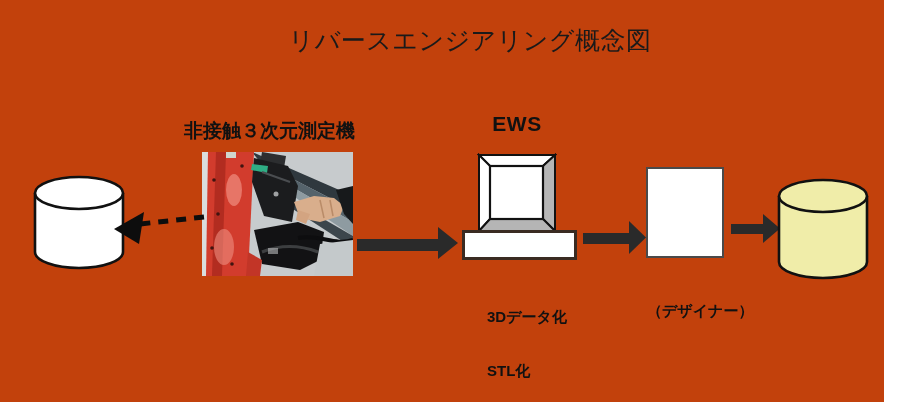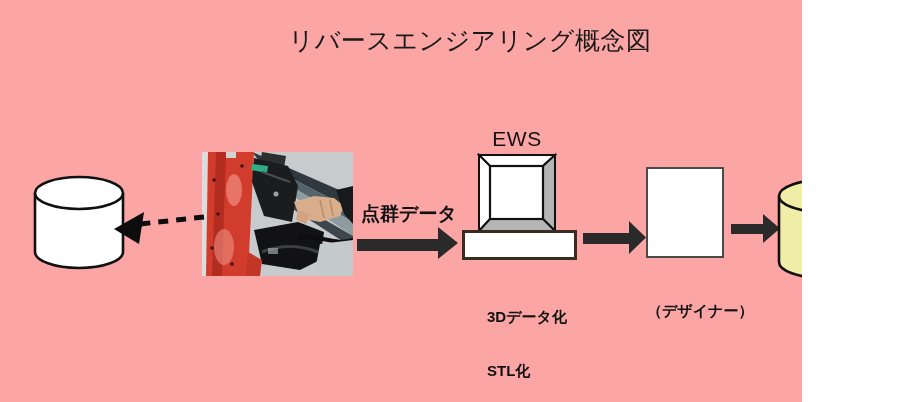--- a/index.html
+++ b/index.html
@@ -1,33 +1,33 @@
 <!DOCTYPE html>
 <html><head>
 <meta charset="utf-8">
 <style>
   html,body { margin:0; padding:0; background:#ffffff; }
   .canvas {
-    position:relative; width:802px; height:402px; background:#fca5a5;
+    position:relative; width:884px; height:402px; background:#c2410c;
     font-family:"Liberation Sans", sans-serif; color:#111111; overflow:hidden;
   }
   .abs { position:absolute; }
   .title {
     left:280px; top:24px; width:380px; text-align:center;
     font-size:25px; font-weight:400; letter-spacing:0.5px; color:#1a1a1a;
     white-space:nowrap;
   }
   .jp-label { font-weight:bold; font-size:19px; line-height:23px; white-space:nowrap; }
   .designer-label { left:33px; top:112px; }
   .designer-label span { display:block; }
   .scanner-label  { left:184px; top:119px; }
   .pc-label       { left:361px; top:202px; }
   .ews-label {
-    left:477px; top:127px; width:80px; text-align:center;
-    font-size:21px; font-weight:400; letter-spacing:0.5px;
+    left:477px; top:112px; width:80px; text-align:center;
+    font-size:21px; font-weight:700; letter-spacing:0.5px;
   }
   .notes { font-weight:bold; font-size:15px; white-space:pre; }
   .ews-notes     { left:487px; top:272px; line-height:18px; }
   .printer-notes { left:647px; top:268px; line-height:17px; }
   .ews-base {
     left:462px; top:230px; width:109px; height:24px;
     background:#ffffff; border:3px solid #3a2b22;
   }
   .printer-box {
     left:646px; top:167px; width:74px; height:87px;
@@ -42,20 +42,21 @@
 <div class="canvas">
 
   <div class="abs title">リバースエンジアリング概念図</div>
 
 
   <svg class="abs" style="left:31px; top:173px;" width="96" height="100" viewBox="0 0 96 100">
     <path d="M4,20 L4,79 A44,16 0 0 0 92,79 L92,20" fill="#ffffff" stroke="#111111" stroke-width="2.6"></path>
     <ellipse cx="48" cy="20" rx="44" ry="16" fill="#ffffff" stroke="#111111" stroke-width="2.6"></ellipse>
   </svg>
 
+  <div class="abs jp-label scanner-label">非接触３次元測定機</div>
 
   <div class="abs photo">
     <svg width="151" height="124" viewBox="0 0 151 124">
       <rect x="0" y="0" width="151" height="124" fill="#c7cbcd"></rect>
 
       <polygon points="50,0 151,44 151,58 58,10" fill="#2f383e"></polygon>
       <polygon points="58,10 151,58 151,70 64,20" fill="#55636b"></polygon>
       <polygon points="64,20 151,70 151,84 70,30" fill="#8e9ba1"></polygon>
       <polygon points="75,40 151,84 151,96 80,50" fill="#3c464c"></polygon>
 
@@ -91,21 +92,20 @@
       <polygon points="118,92 151,88 151,124 112,124" fill="#c4c9cb"></polygon>
       <polygon points="44,124 46,100 60,108 58,124" fill="#c23527"></polygon>
     </svg>
   </div>
 
   <svg class="abs" style="left:106px; top:203px;" width="100" height="48" viewBox="0 0 100 48">
     <line x1="98" y1="14" x2="34" y2="21" stroke="#0d0d0d" stroke-width="5" stroke-dasharray="10 8"></line>
     <polygon points="8,26 38,9 33,41" fill="#0d0d0d"></polygon>
   </svg>
 
-  <div class="abs jp-label pc-label">点群データ</div>
 
   <svg class="abs" style="left:357px; top:226px;" width="102" height="34" viewBox="0 0 102 34">
     <rect x="0" y="13" width="81" height="12" fill="#2a2a2a"></rect>
     <polygon points="81,1 101,17 81,33" fill="#2a2a2a"></polygon>
   </svg>
 
   <div class="abs ews-label">EWS</div>
 
   <svg class="abs" style="left:477px; top:153px;" width="80" height="80" viewBox="0 0 80 80">
     <polygon points="2,2 78,2 66,13 13,13" fill="#ffffff" stroke="#111111" stroke-width="2"></polygon>

